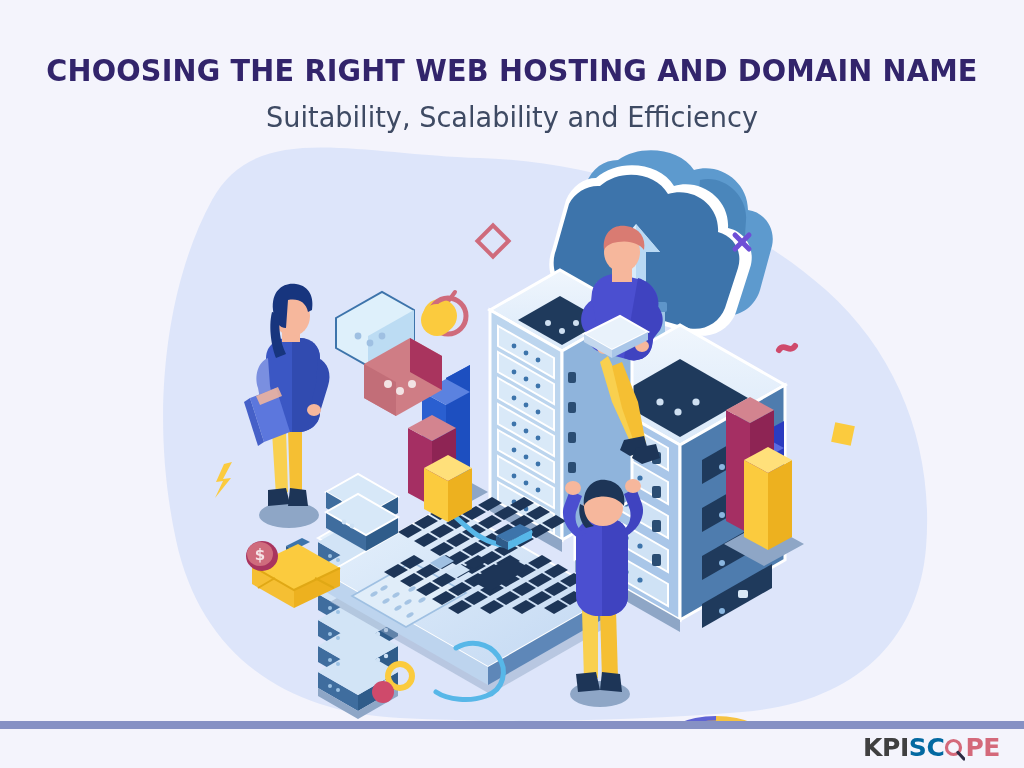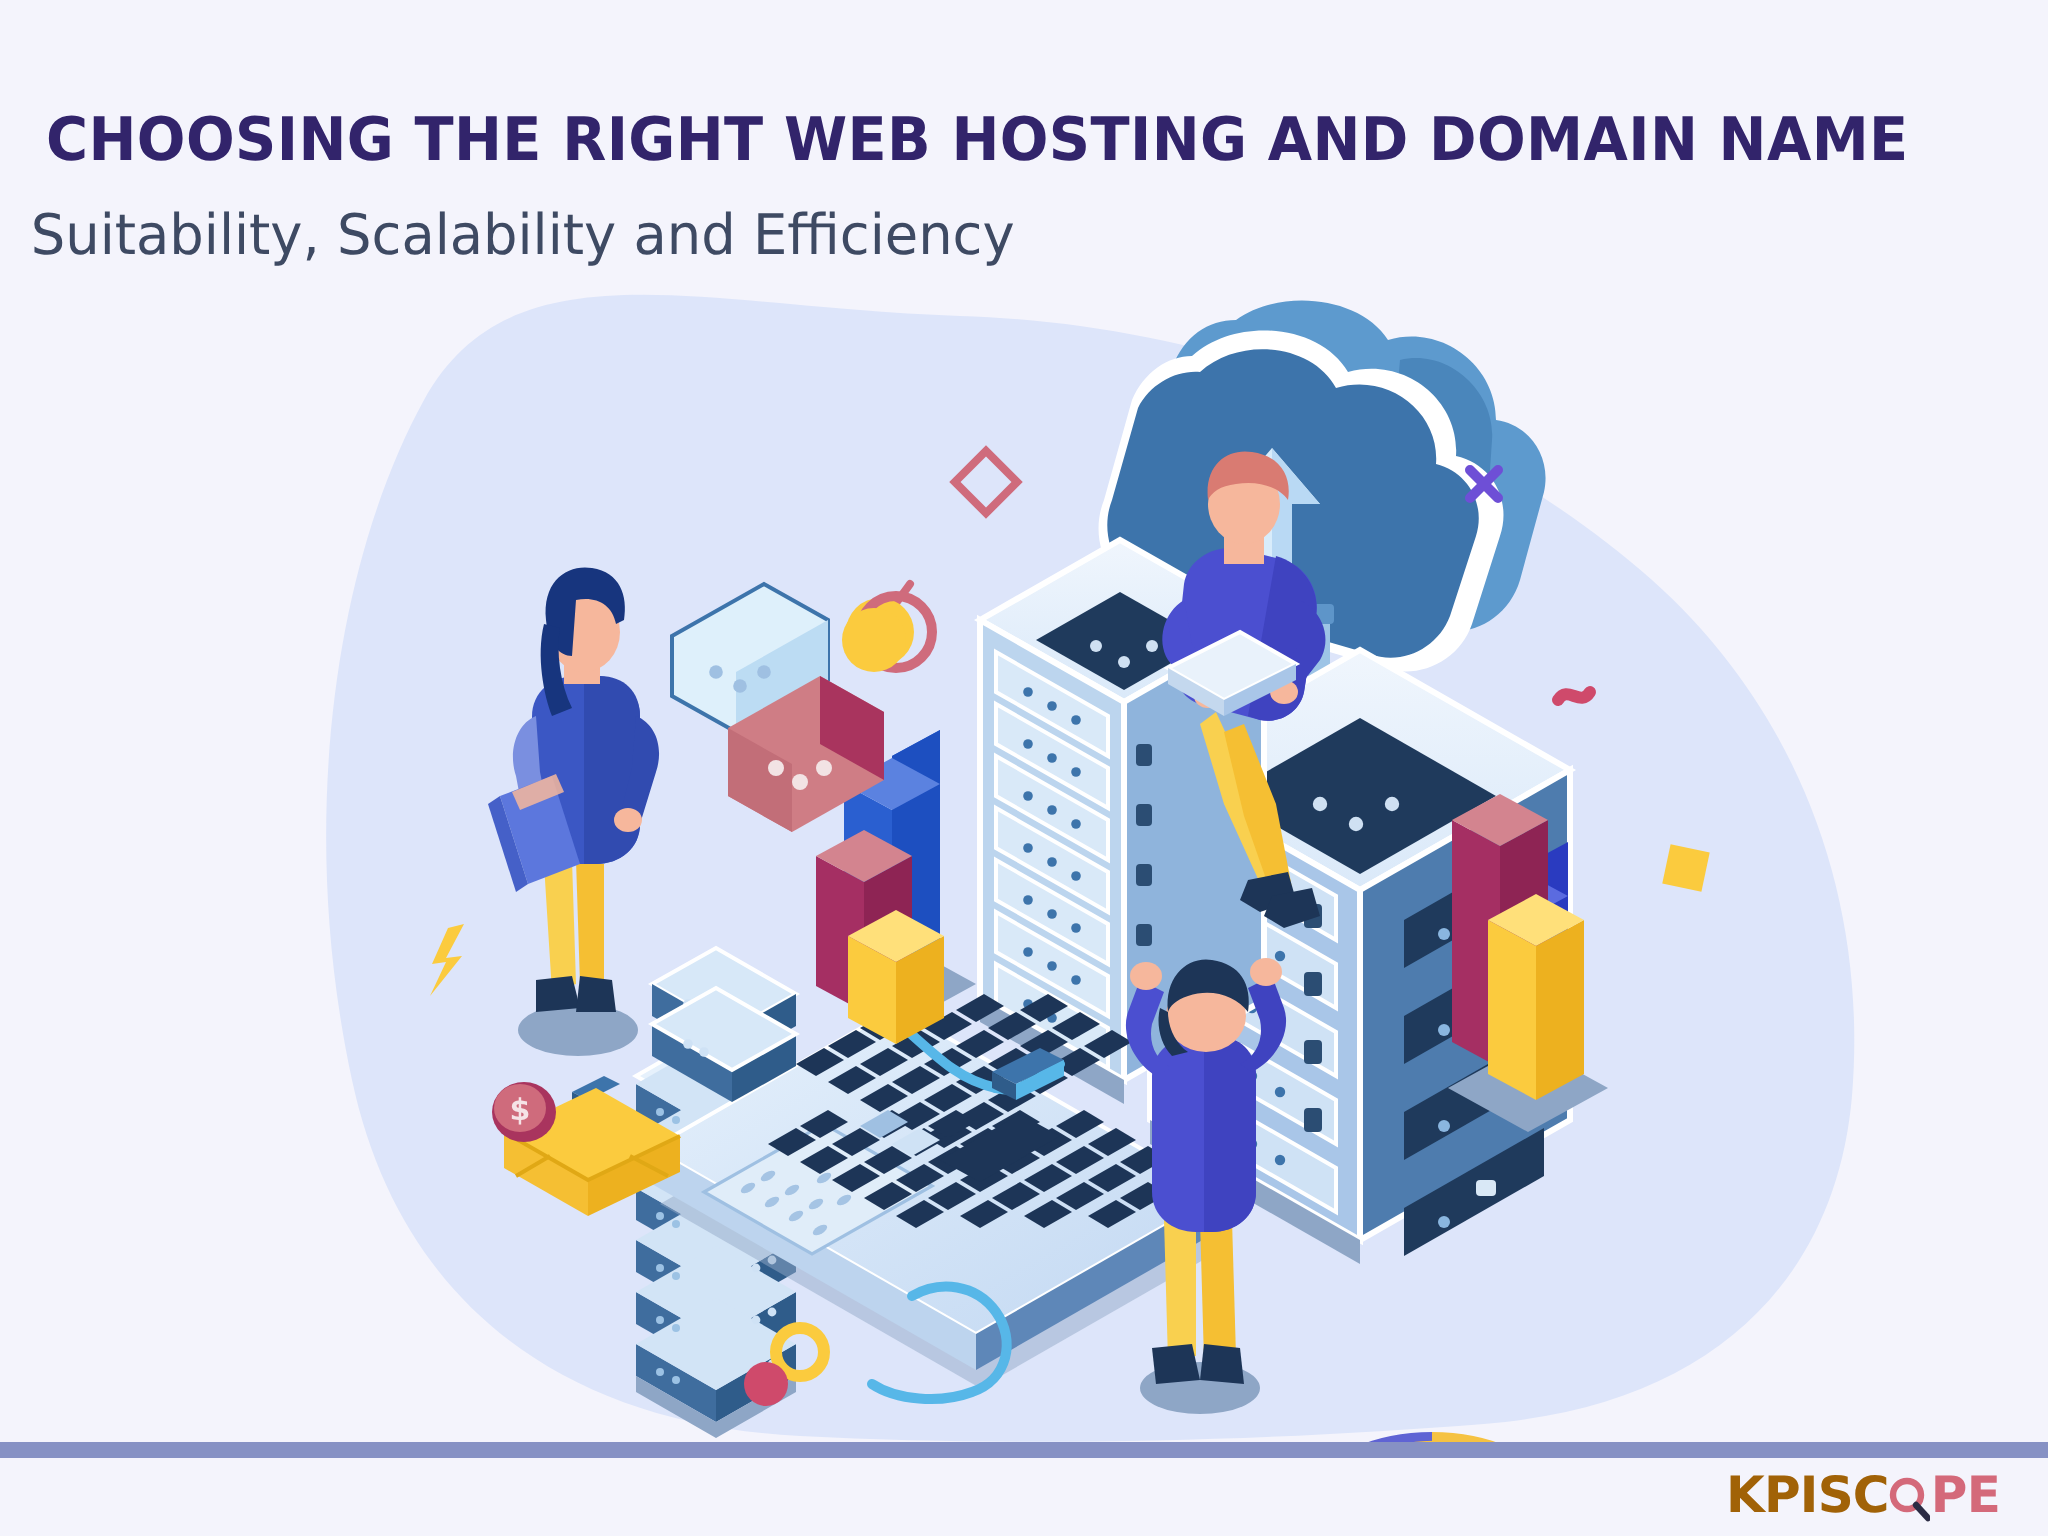--- a/index.html
+++ b/index.html
@@ -5,21 +5,21 @@
   html,body{margin:0;padding:0;}
   body{
     width:1024px;height:768px;overflow:hidden;
     background:#f4f4fc;
     font-family:"Liberation Sans", sans-serif;
     position:relative;
   }
   #slide{position:relative;width:1024px;height:768px;background:#f4f4fc;overflow:hidden;}
 
   
-  .header{position:absolute;left:0;top:0;width:1024px;text-align:left;z-index:40;}
+  .header{position:absolute;left:0;top:0;width:1024px;text-align:center;z-index:40;}
   .title{
     margin:0;padding-top:55px;
     font-family:"DejaVu Sans", sans-serif;
     font-weight:bold;font-size:30px;letter-spacing:.2px;
     color:#32246b;line-height:1.05;
     transform:scaleX(.955);
   }
   .subtitle{
     margin:0;padding-top:14px;
     font-family:"DejaVu Sans", sans-serif;
@@ -34,22 +34,22 @@
 
   
   .divider{position:absolute;left:0;top:721px;width:1024px;height:8px;background:#8691c4;z-index:50;}
   .footer{position:absolute;left:0;top:729px;width:1024px;height:39px;background:#f4f4fc;z-index:50;}
   .logo{
     position:absolute;right:24px;top:733px;z-index:60;
     font-family:"DejaVu Sans", sans-serif;
     font-weight:bold;font-size:25px;letter-spacing:-.4px;
     white-space:nowrap;
   }
-  .logo .kpi{color:#a16207;}
-  .logo .sc{color:#a16207;}
+  .logo .kpi{color:#404040;}
+  .logo .sc{color:#0369a1;}
   .logo .pe{color:#d4697a;margin-top:12px;}
   .logo .glass{display:inline-block;position:relative;width:21px;height:24px;vertical-align:-5px;}
   .logo .glass svg{position:absolute;left:0;top:0;}
 </style>
 </head>
 <body>
 
 <div id="slide">
 
   <div class="header">

